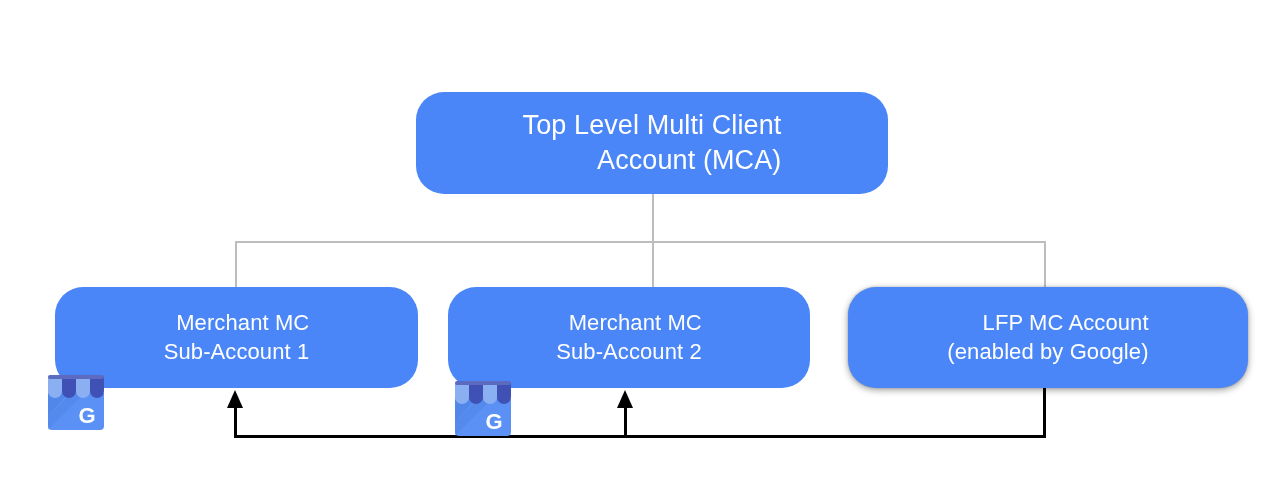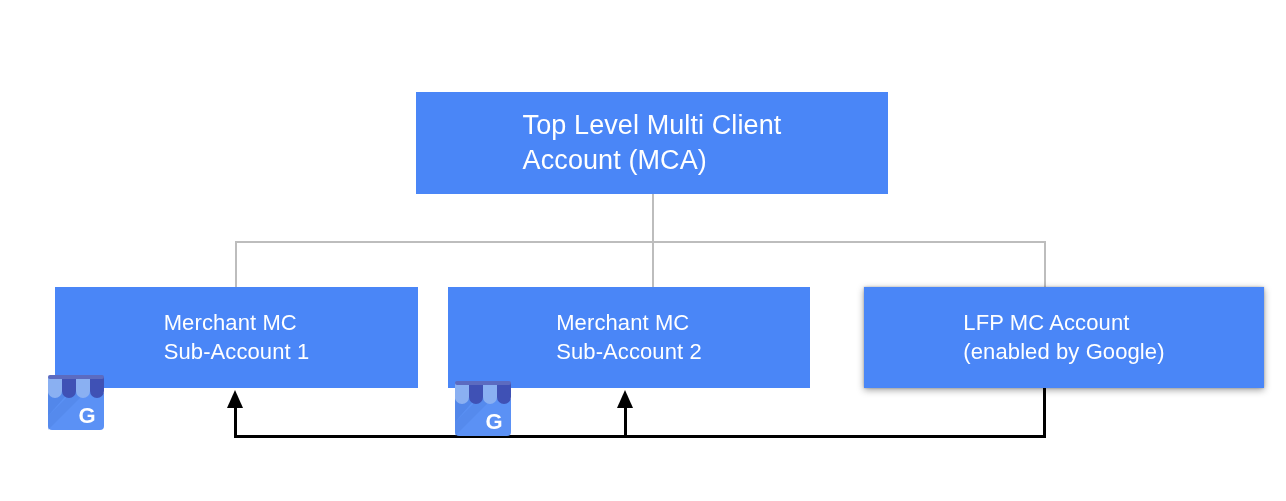--- a/index.html
+++ b/index.html
@@ -15,25 +15,26 @@
     background:#ffffff;
     overflow:hidden;
   }
   .node{
     position:absolute;
     background:#4a86f7;
     color:#ffffff;
     display:flex;
     align-items:center;
     justify-content:center;
-    text-align:left;
+    text-align:right;
     line-height:1.28;
     letter-spacing:.1px;
     box-sizing:border-box;
     z-index:3;
+    border-radius:28px;
   }
   .node .label{white-space:pre-line;}
 
   
   #node-mca{
     left:416px; top:92px; width:472px; height:102px;
     font-size:27px;
   }
   
   #node-sub1{
@@ -41,21 +42,20 @@
     font-size:22px;
   }
   #node-sub2{
     left:448px; top:287px; width:362px; height:101px;
     font-size:22px;
   }
   #node-lfp{
     left:848px; top:287px; width:400px; height:101px;
     font-size:22px;
     box-shadow:0 2px 7px rgba(0,0,0,.38), 0 0 2px rgba(0,0,0,.22);
-    margin-left:16px;
   }
 
   
   .conn{position:absolute;background:#bdbdbd;z-index:1;}
   #conn-stem{left:652px; top:194px; width:2px; height:49px;}
   #conn-bus{left:235px; top:241px; width:811px; height:2px;}
   #conn-drop-left{left:235px; top:241px; width:2px; height:47px;}
   #conn-drop-mid{left:652px; top:241px; width:2px; height:47px;}
   #conn-drop-right{left:1044px; top:241px; width:2px; height:47px;}
 

